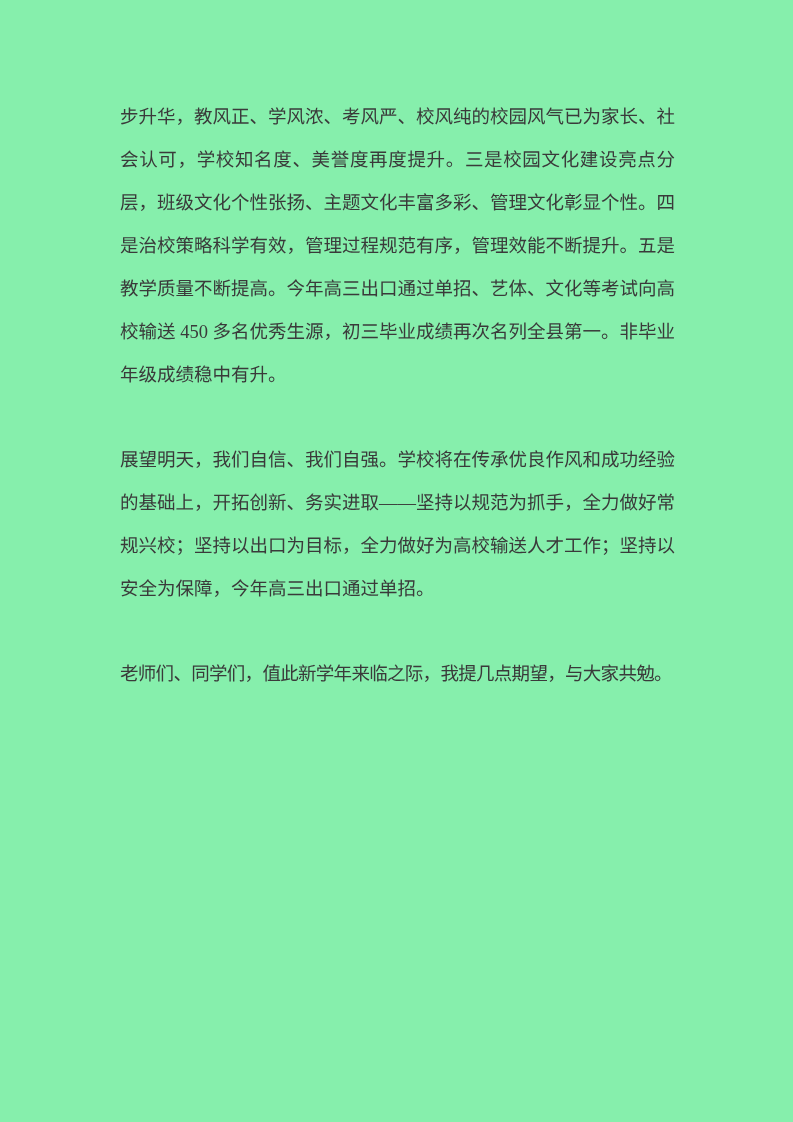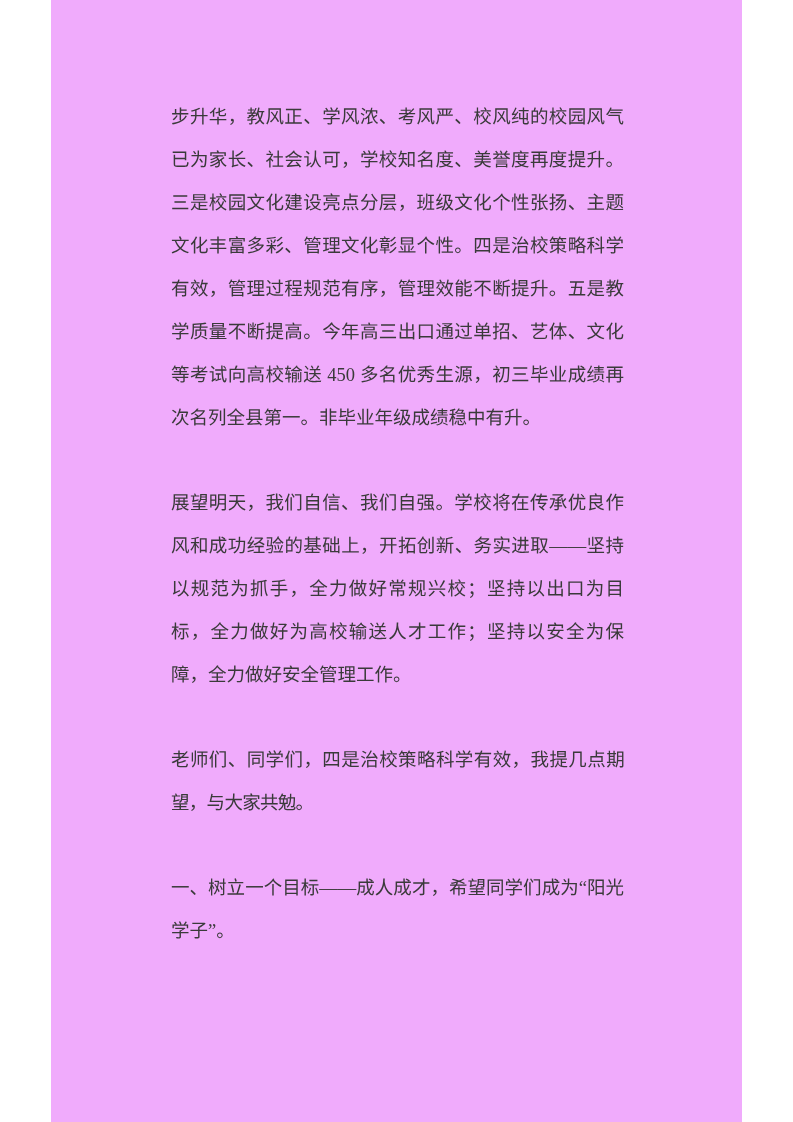--- a/index.html
+++ b/index.html
@@ -2,24 +2,24 @@
 <html lang="zh-CN"><head>
 <meta charset="utf-8">
 <style>
   html, body {
     margin: 0;
     padding: 0;
     background: #ffffff;
   }
   .page {
     position: relative;
-    width: 691px;
+    width: 793px;
     height: 1122px;
     margin: 0 auto;
-    background: #f0abfc;
+    background: #86efac;
     box-sizing: border-box;
     padding: 96px 118px 0 120px;
     overflow: hidden;
     font-family: "Liberation Serif", "DejaVu Serif", serif;
     color: #3a3a3a;
   }
   .para {
     margin: 0 0 42px 0;
     font-size: 18.5px;
     line-height: 43px;
@@ -31,19 +31,18 @@
   .para.tight {
     letter-spacing: -0.7px;
   }
 </style>
 </head>
 <body>
 
 <div class="page">
   <p class="para">步升华，教风正、学风浓、考风严、校风纯的校园风气已为家长、社会认可，学校知名度、美誉度再度提升。三是校园文化建设亮点分层，班级文化个性张扬、主题文化丰富多彩、管理文化彰显个性。四是治校策略科学有效，管理过程规范有序，管理效能不断提升。五是教学质量不断提高。今年高三出口通过单招、艺体、文化等考试向高校输送 450 多名优秀生源，初三毕业成绩再次名列全县第一。非毕业年级成绩稳中有升。</p>
 
-  <p class="para">展望明天，我们自信、我们自强。学校将在传承优良作风和成功经验的基础上，开拓创新、务实进取——坚持以规范为抓手，全力做好常规兴校；坚持以出口为目标，全力做好为高校输送人才工作；坚持以安全为保障，全力做好安全管理工作。</p>
+  <p class="para">展望明天，我们自信、我们自强。学校将在传承优良作风和成功经验的基础上，开拓创新、务实进取——坚持以规范为抓手，全力做好常规兴校；坚持以出口为目标，全力做好为高校输送人才工作；坚持以安全为保障，今年高三出口通过单招。</p>
 
-  <p class="para tight">老师们、同学们，四是治校策略科学有效，我提几点期望，与大家共勉。</p>
+  <p class="para tight">老师们、同学们，值此新学年来临之际，我提几点期望，与大家共勉。</p>
 
-  <p class="para">一、树立一个目标——成人成才，希望同学们成为“阳光学子”。</p>
 
 </div>
 
 </body></html>

